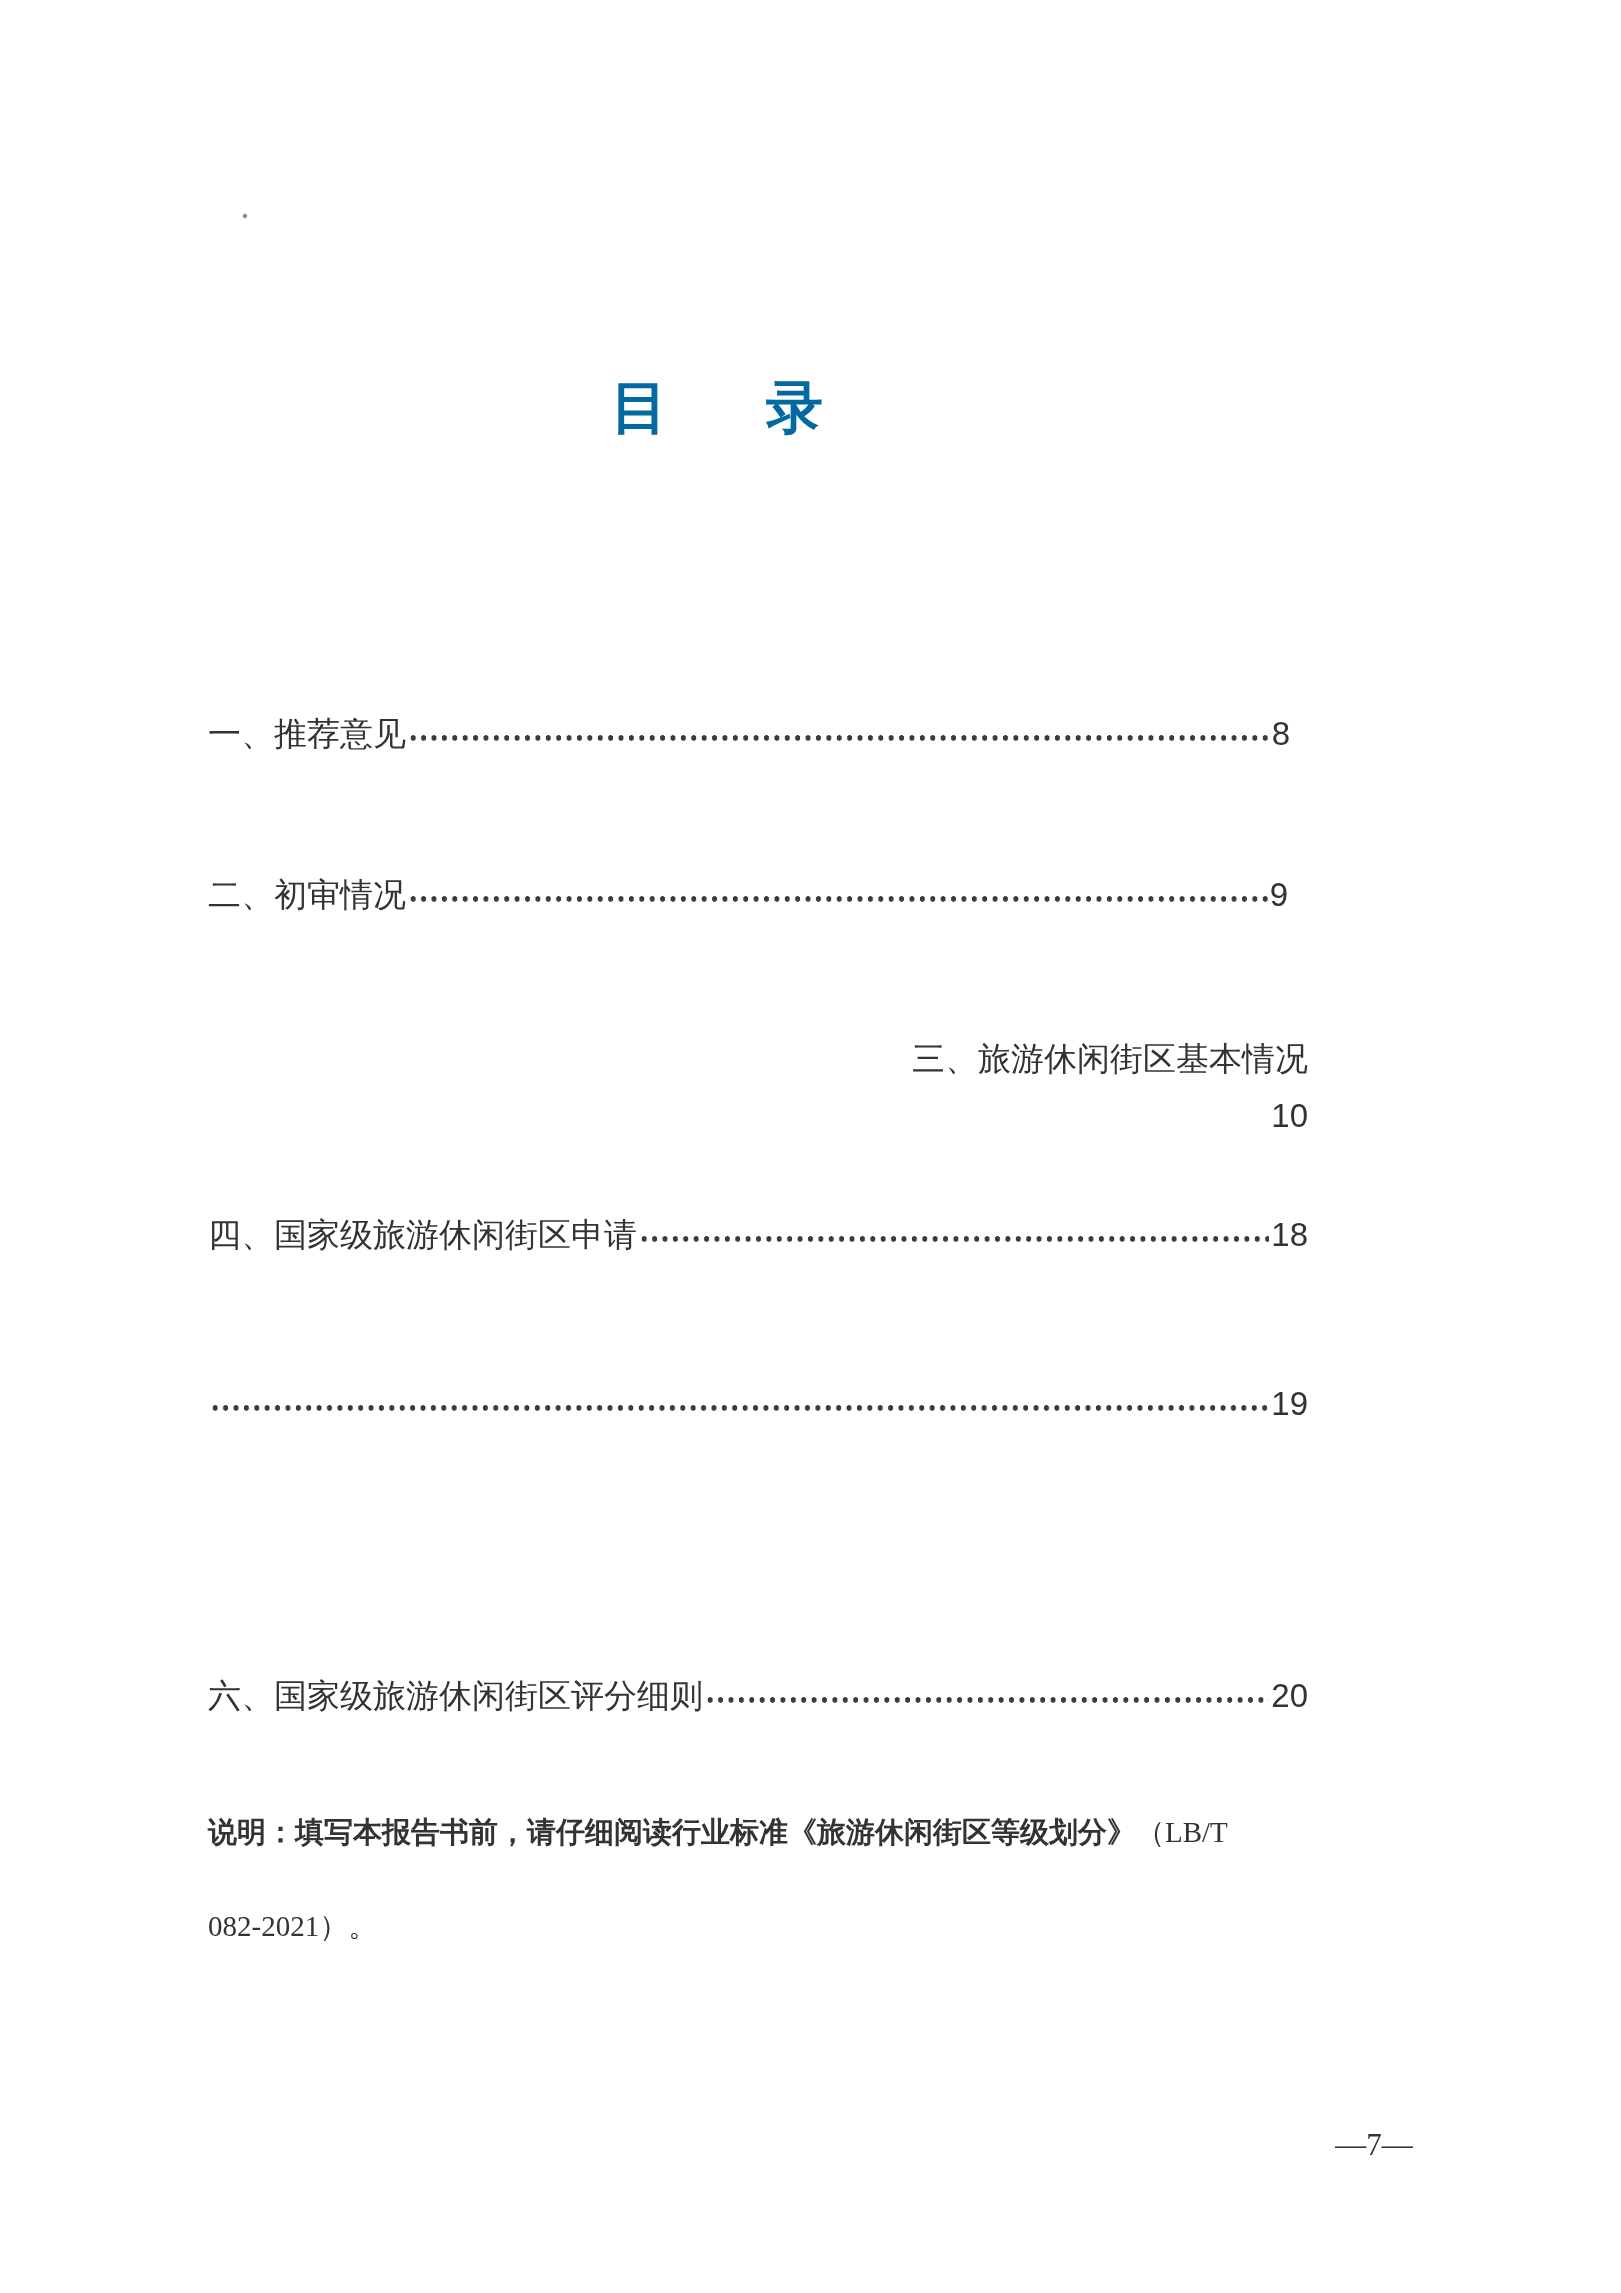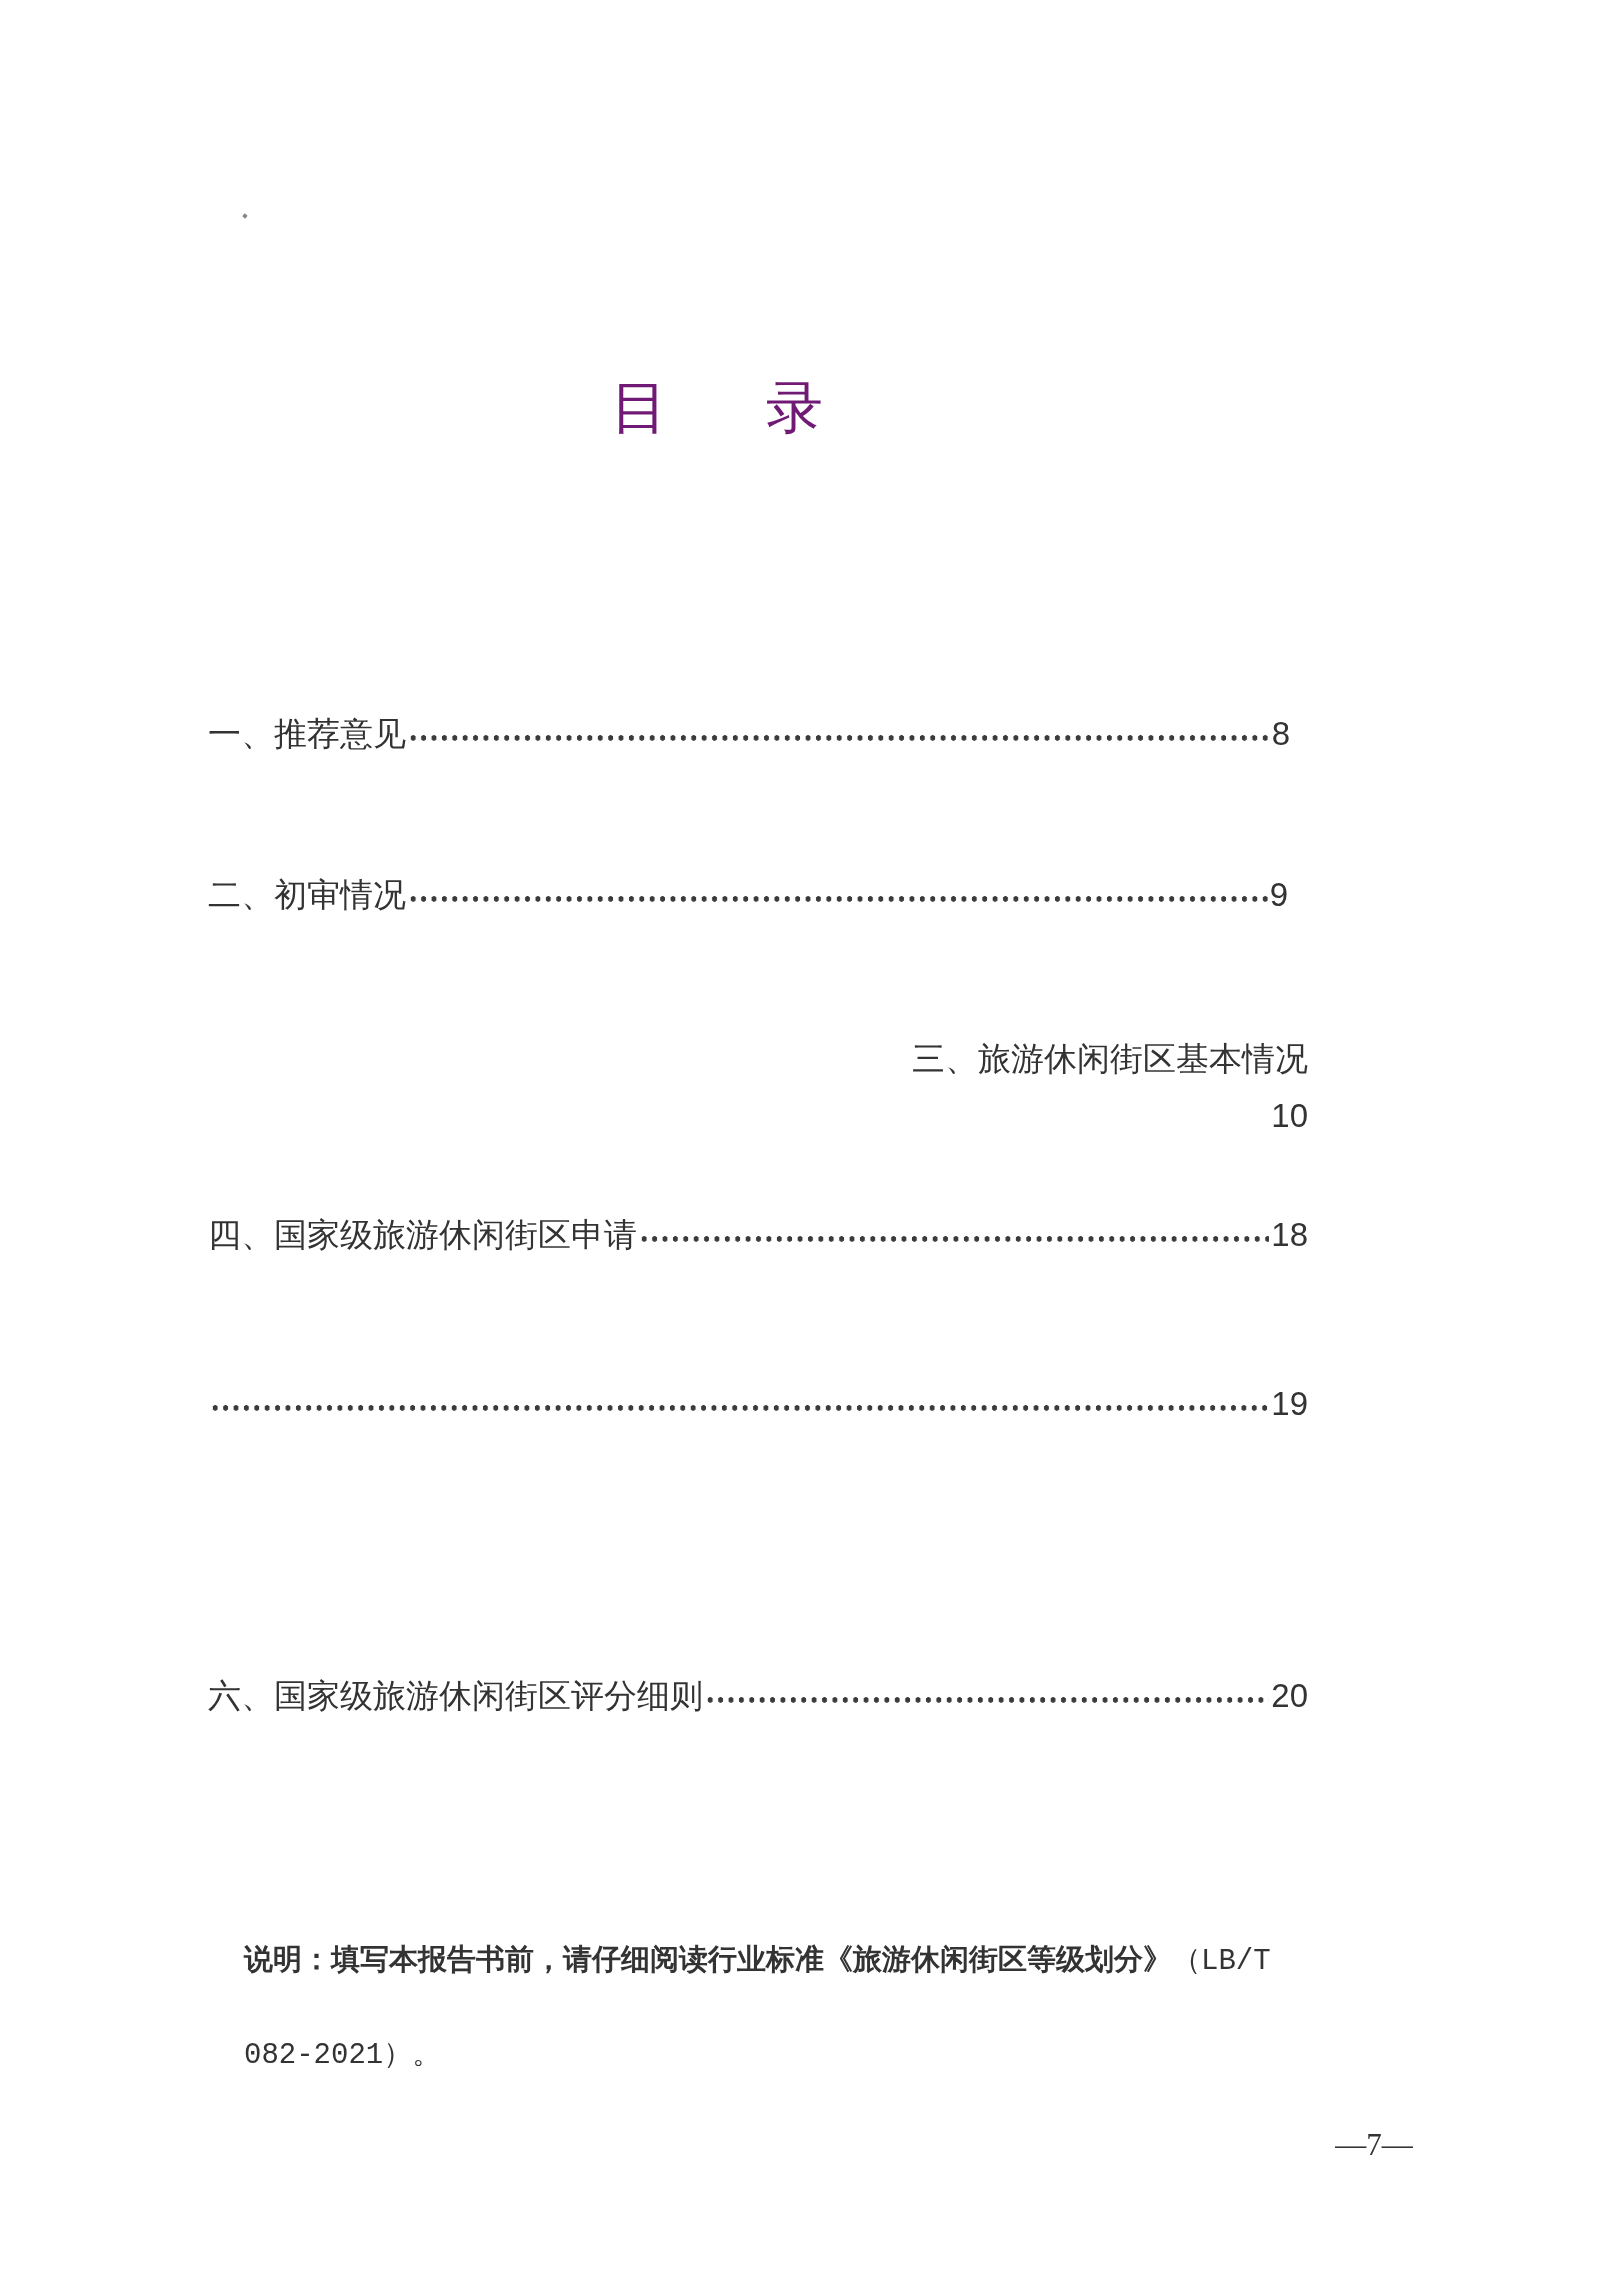--- a/index.html
+++ b/index.html
@@ -32,22 +32,22 @@
       border-radius: 1px;
       transform: rotate(35deg);
     }
     .title {
       position: absolute;
       top: 370px;
       left: 0;
       width: 1434px;
       text-align: center;
       font-size: 57px;
-      font-weight: normal;
-      color: #701a75;
+      font-weight: bold;
+      color: #0369a1;
       letter-spacing: 0;
     }
     .title span {
       display: inline-block;
     }
     .title .gap {
       width: 98px;
     }
     .toc {
       position: absolute;
@@ -80,28 +80,27 @@
     }
     .toc-page {
       flex: 0 0 auto;
       line-height: 43px;
       font-family: "Liberation Sans", sans-serif;
       font-size: 33px;
     }
     .note {
       position: absolute;
       left: 208px;
-      top: 1915px;
+      top: 1785px;
       width: 1215px;
-      font-family: Liberation Mono, monospace;
+      font-family: Liberation Serif, serif;
       font-size: 29px;
       line-height: 94px;
       color: #333;
       font-weight: bold;
-      margin-left: 36px;
     }
     .note .ref {
       font-weight: normal;
     }
     .page-number {
       position: absolute;
       left: 1325px;
       top: 2127px;
       width: 98px;
       text-align: center;

